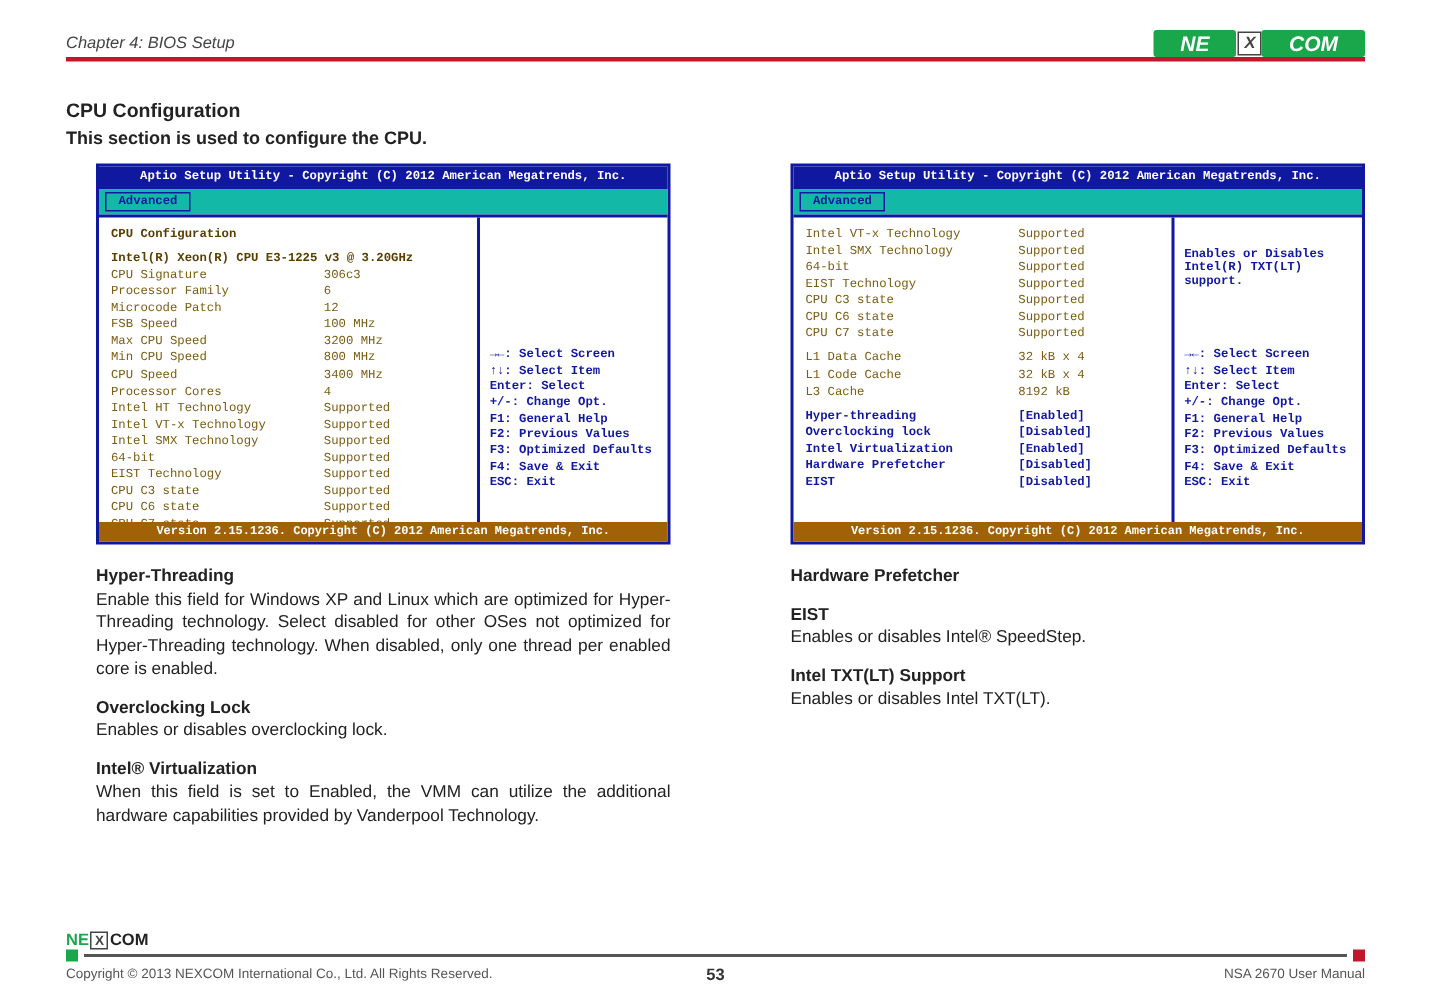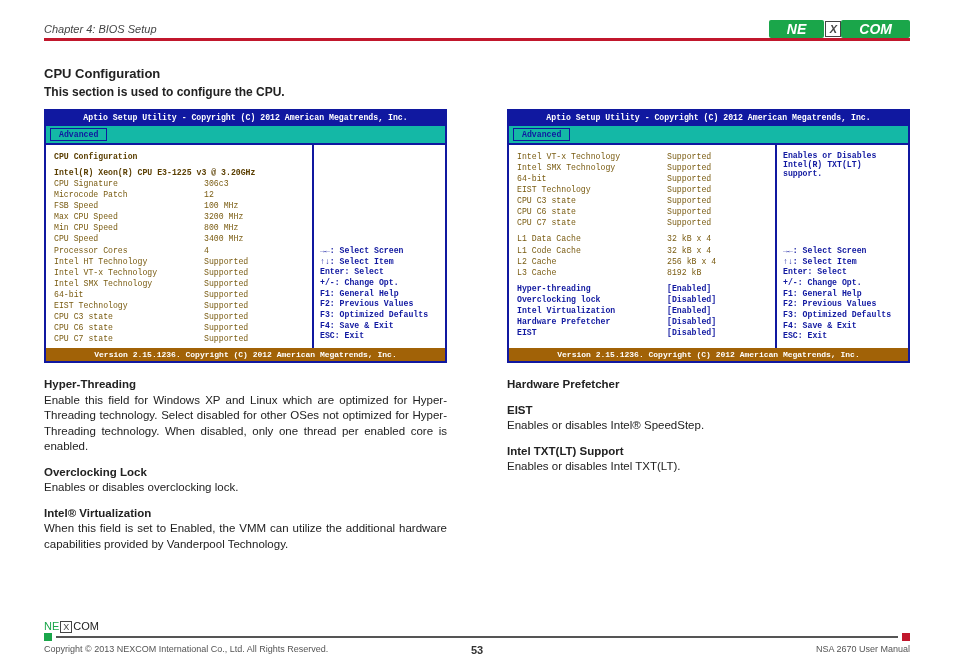--- a/index.html
+++ b/index.html
@@ -47,21 +47,21 @@
   }
   .section-title {
     font-weight: bold; font-size: 13px; margin-bottom: 4px;
   }
   .section-sub {
     font-size: 12px; margin-bottom: 10px; font-weight: bold;
   }
   .columns {
     display: flex; gap: 60px;
   }
-  .col { flex: 1; }
+  .col { flex: 1; margin-left: 20px; }
 
   .bios {
     border: 2px solid #1018a0;
     font-family: "Courier New", monospace;
     font-size: 8.2px;
     color: #7a5c12;
   }
   .bios-title {
     background: #1018a0; color: #fff; text-align: center;
     font-weight: bold; padding: 2px; font-size: 8.2px;
@@ -79,21 +79,21 @@
     display: flex; height: 205px;
     border-top: 2px solid #1018a0;
   }
   .bios-left {
     flex: 2.1; padding: 6px 8px;
     border-right: 2px solid #1018a0;
     line-height: 1.35;
     overflow: hidden;
   }
   .bios-right {
-    flex: 1; padding: 6px 6px; color: #1018a0;
+    flex: 1; padding: 20px 6px; color: #1018a0;
     display: flex; flex-direction: column; justify-content: flex-end;
   }
   .bios-help { flex: 1; font-weight: bold; }
   .bios-keys { font-weight: bold; line-height: 1.3; }
   .bios-footer {
     background: #a16207; color: #fff; text-align: center;
     font-weight: bold; padding: 2px; font-size: 8px;
   }
   .row { display: flex; }
   .row .k { flex: 1.5; }
@@ -113,21 +113,21 @@
   .footer-bar {
     display: flex; align-items: center; gap: 4px; margin-bottom: 3px;
   }
   .footer-bar .sqg { width: 8px; height: 8px; background: #1aa64a; }
   .footer-bar .line { flex: 1; height: 2px; background: #555; }
   .footer-bar .sqr { width: 8px; height: 8px; background: #c1172c; }
   .footer-row {
     display: flex; justify-content: space-between;
     font-size: 9px; color: #555;
   }
-  .footer-logo { font-size: 11px; font-weight: normal; }
+  .footer-logo { font-size: 11px; font-weight: bold; }
   .footer-logo .lg { color: #1aa64a; }
   .pagenum {
     position: absolute; left: 0; right: 0; text-align: center;
     bottom: -2px; font-size: 11px; font-weight: bold; color: #333;
   }
 </style>
 </head>
 <body>
 
 <div class="header">
@@ -152,20 +152,24 @@
         <div class="bios-tabbar">
           <span class="bios-tab">Advanced</span>
         </div>
         <div class="bios-body">
           <div class="bios-left">
             <div class="bold">CPU Configuration</div>
             <div class="bold mt4">Intel(R) Xeon(R) CPU E3-1225 v3 @ 3.20GHz</div>
             <div class="row">
                 <span class="k">CPU Signature</span>
                 <span class="v">306c3</span>
+              </div>
+            <div class="row">
+                <span class="k">Processor Family</span>
+                <span class="v">6</span>
               </div>
             <div class="row">
                 <span class="k">Microcode Patch</span>
                 <span class="v">12</span>
               </div>
             <div class="row">
                 <span class="k">FSB Speed</span>
                 <span class="v">100 MHz</span>
               </div>
             <div class="row">
@@ -284,24 +288,20 @@
             <div class="mt4"></div>
             <div class="row">
                 <span class="k">L1 Data Cache</span>
                 <span class="v">32 kB x 4</span>
               </div>
             <div class="row">
                 <span class="k">L1 Code Cache</span>
                 <span class="v">32 kB x 4</span>
               </div>
             <div class="row">
-                <span class="k">L2 Cache</span>
-                <span class="v">256 kB x 4</span>
-              </div>
-            <div class="row">
                 <span class="k">L3 Cache</span>
                 <span class="v">8192 kB</span>
               </div>
             <div class="mt4"></div>
             <div class="row blue">
                 <span class="k">Hyper-threading</span>
                 <span class="v">[Enabled]</span>
               </div>
             <div class="row blue">
                 <span class="k">Overclocking lock</span>

